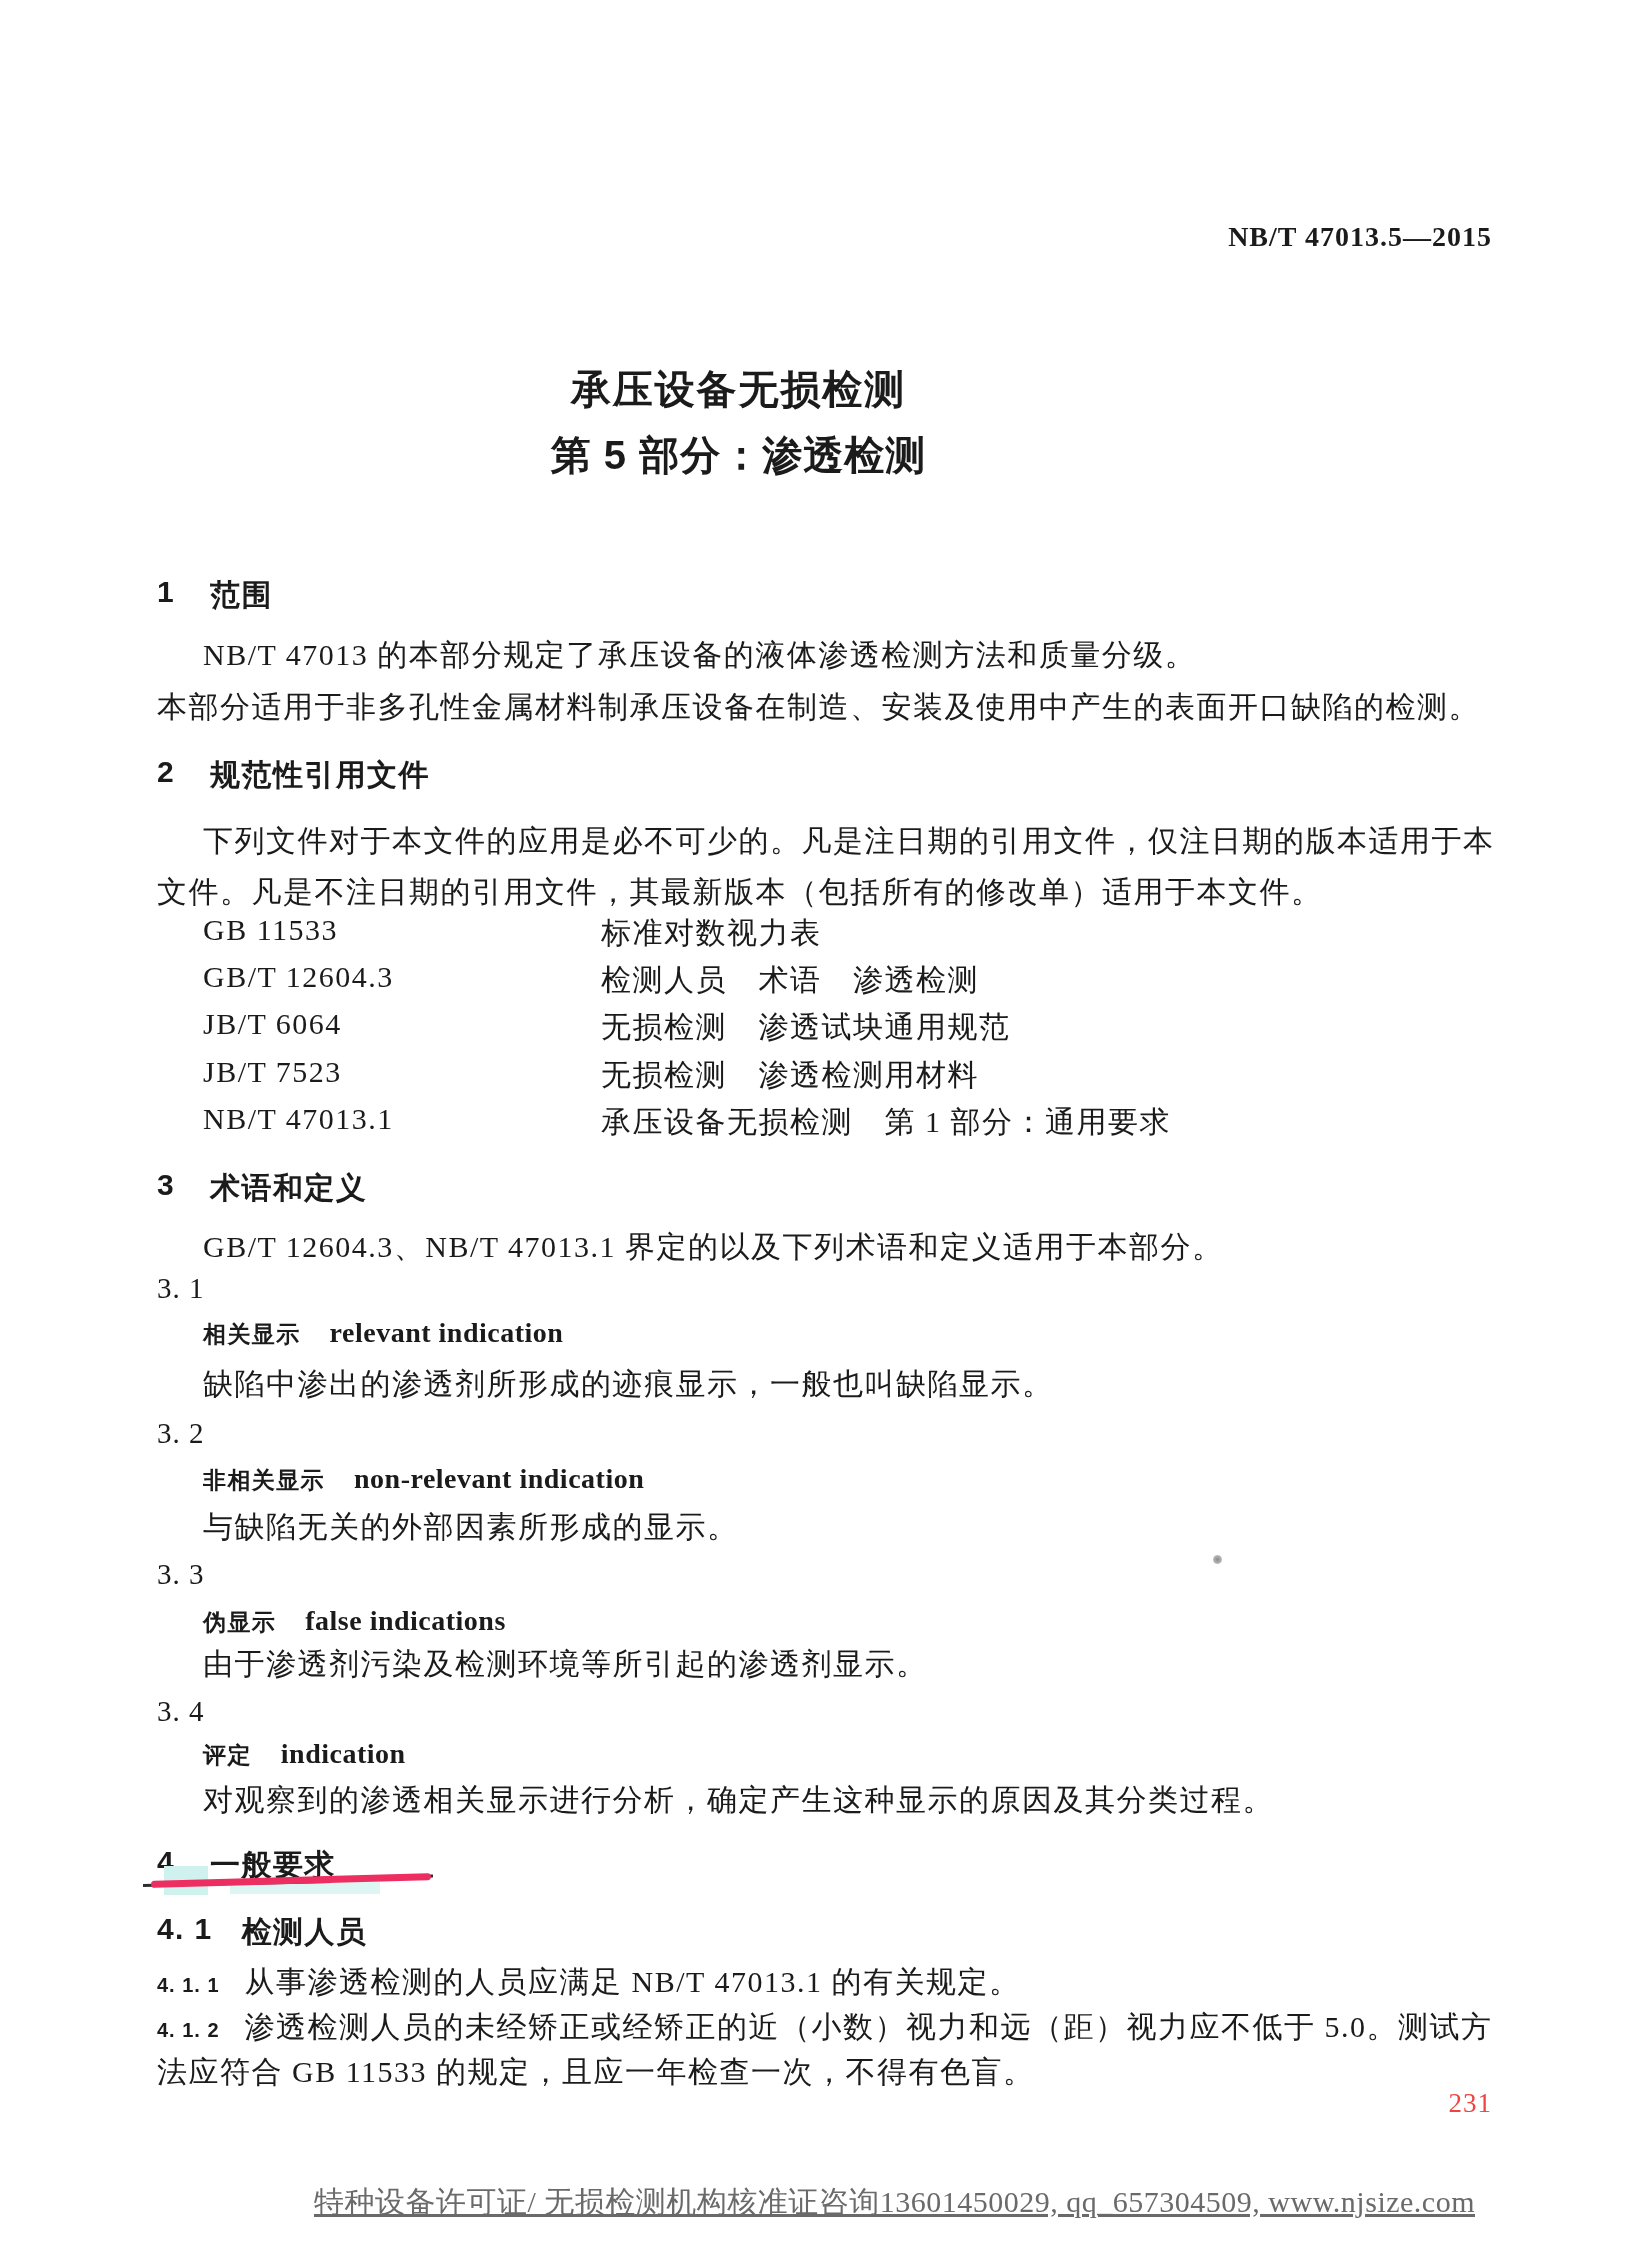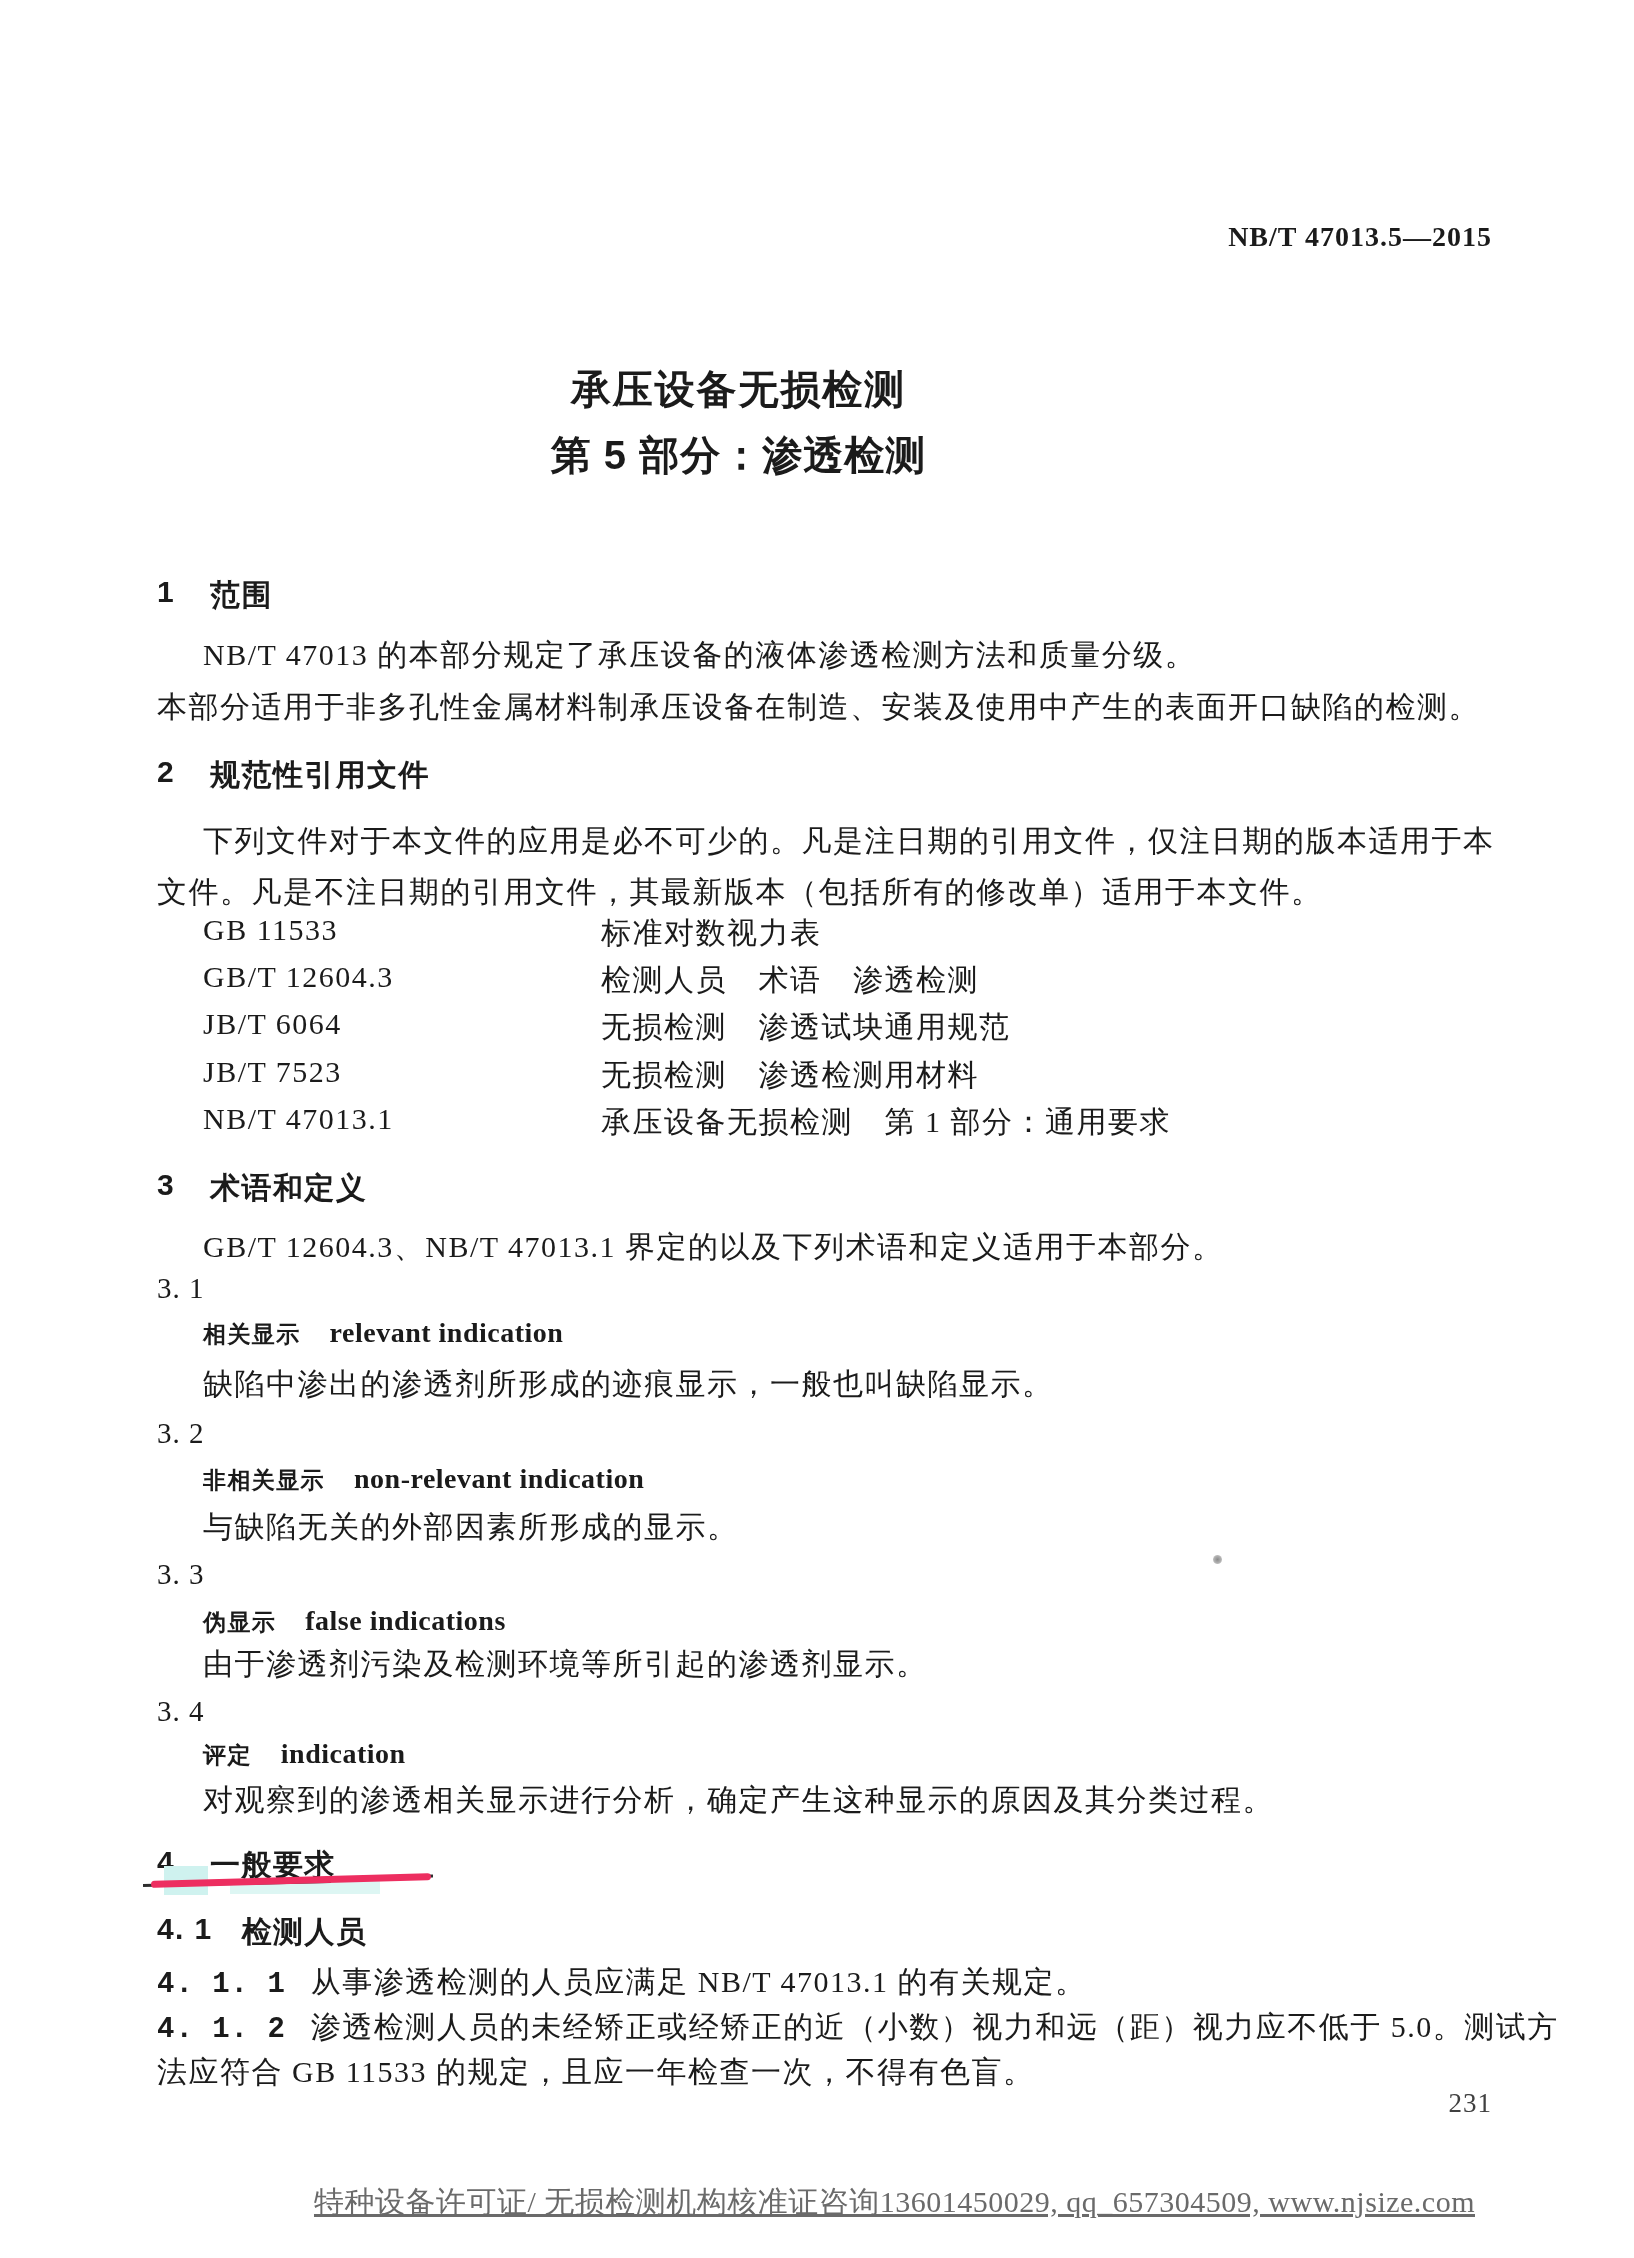--- a/index.html
+++ b/index.html
@@ -16,22 +16,22 @@
       font-weight:700;font-size:30px;letter-spacing:1.4px;white-space:nowrap;}
   .sub-num{left:157px;font-size:29px;letter-spacing:1px;white-space:nowrap;}
   .indent{left:203px;}
   .flush{left:157px;}
   .ref-row{left:203px;display:flex;}
   .ref-code{width:398px;flex:none;}
   .term-line{left:203px;display:flex;gap:29px;align-items:baseline;white-space:nowrap;}
   .term-zh{font-family:"Liberation Sans","DejaVu Sans",sans-serif;font-weight:700;font-size:23px;letter-spacing:1.4px;}
   .term-en{font-weight:700;font-size:28px;letter-spacing:0.5px;}
   .num-row{left:157px;display:flex;gap:25px;align-items:baseline;white-space:nowrap;}
-  .clause-num{font-family:Liberation Mono, monospace;font-weight:700;font-size:29px;letter-spacing:1px;flex:none;}
-  .page-num{top:2076px;right:143px;font-size:27px;letter-spacing:1px;color:#404040;}
+  .clause-num{font-family:Liberation Sans, sans-serif;font-weight:700;font-size:20px;letter-spacing:1px;flex:none;}
+  .page-num{top:2076px;right:143px;font-size:27px;letter-spacing:1px;color:#ef4444;}
   .footer-line{top:2170px;left:0;right:0;text-align:center;padding-left:154px;
                font-size:30px;letter-spacing:0.5px;color:#6a6a6a;white-space:nowrap;text-decoration:underline;}
   
   .underline-anno{left:143px;top:1852px;width:292px;height:35px;}
   .ua-cyan1{position:absolute;left:21px;top:1.9px;width:44px;height:29px;background:#cff2ef;}
   .ua-cyan2{position:absolute;left:87px;top:17.4px;width:150px;height:12.6px;background:#ddf6f3;}
   .ua-ink{position:absolute;left:0px;top:18.3px;width:188px;height:2.9px;background:#2e2e2e;transform:rotate(-1.2deg);}
   .ua-ink2{position:absolute;left:253px;top:10.6px;width:37px;height:2.9px;background:#2e2e2e;transform:rotate(-1.2deg);}
   .ua-pink{position:absolute;left:7.7px;top:12.6px;width:280px;height:6.8px;background:#ed2e60;
            transform:rotate(-1.6deg);border-radius:3.9px;}

